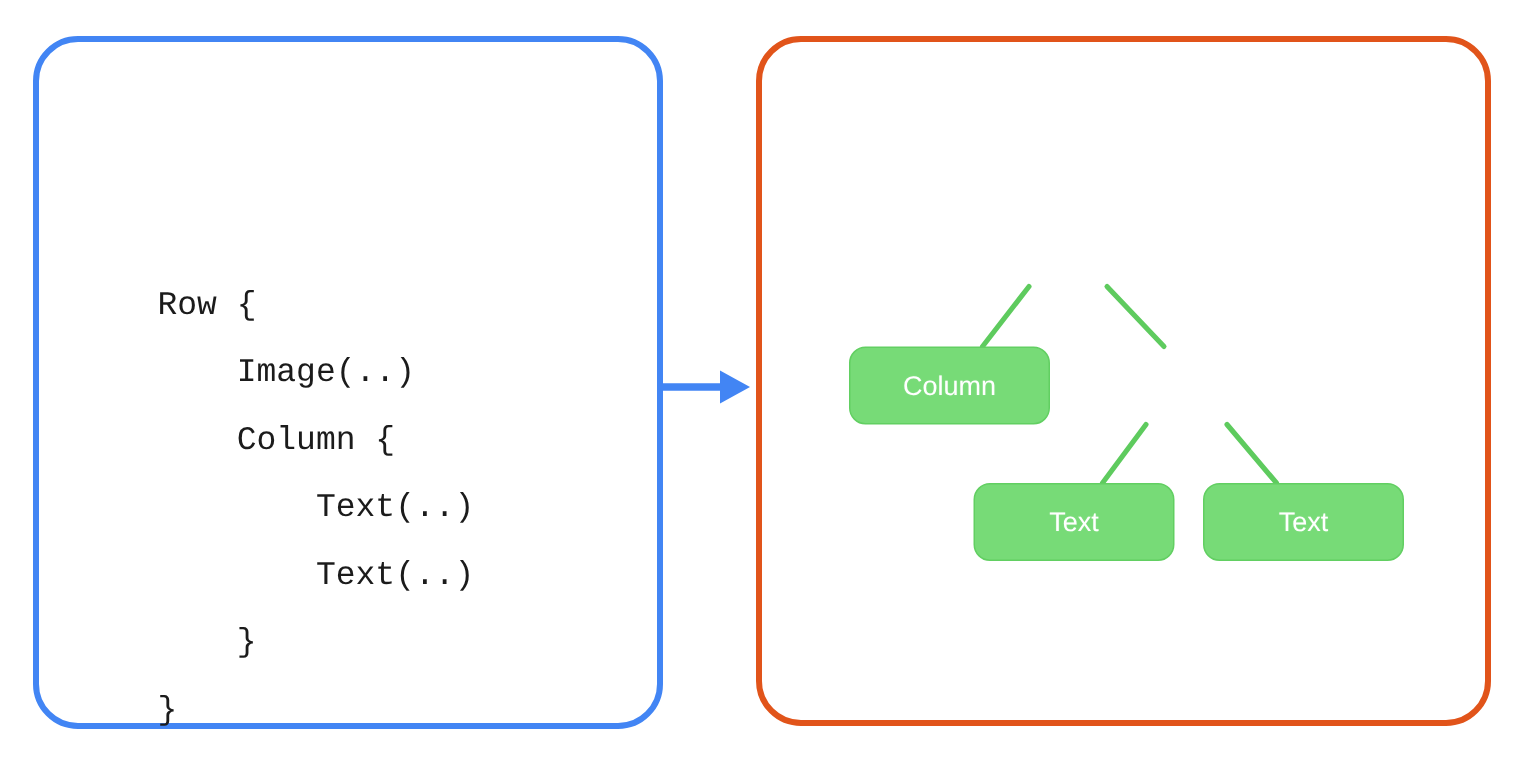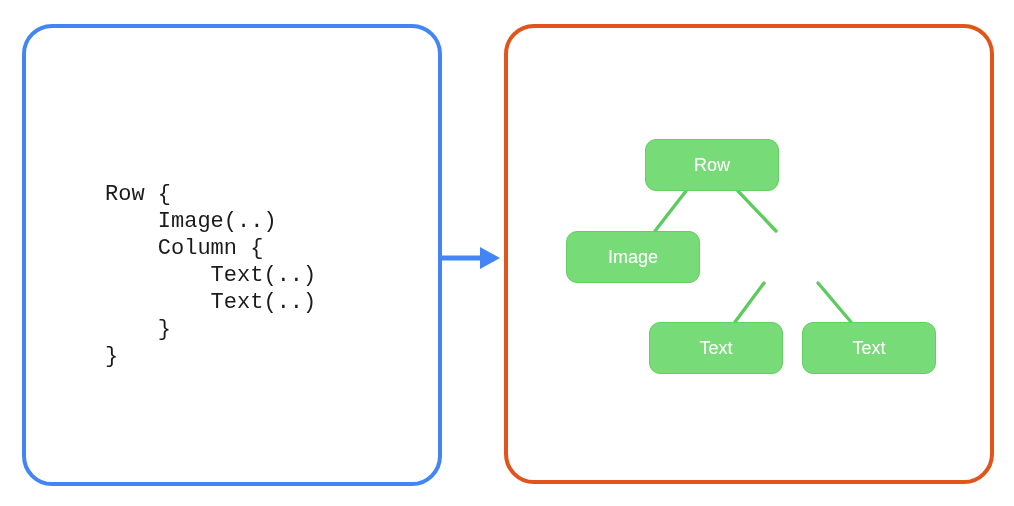--- a/index.html
+++ b/index.html
@@ -41,21 +41,21 @@
   }
 
   
   #code-block {
     position: absolute;
     left: 79px;
     top: 153px;
     margin: 0;
     font-family: "Liberation Mono", "DejaVu Sans Mono", monospace;
     font-size: 22px;
-    line-height: 27px;
+    line-height: 45px;
     color: #1b1b1b;
     white-space: pre;
     letter-spacing: 0px;
   }
 
   
   #flow-arrow {
     position: absolute;
     left: 436px;
     top: 236px;
@@ -116,26 +116,23 @@
 
     <svg id="tree-svg" viewBox="0 0 490 460">
       <g stroke="#5ecb5e" stroke-width="3.4" stroke-linecap="round" fill="none">
         <line x1="178" y1="163" x2="147" y2="203"></line>
         <line x1="230" y1="163" x2="268" y2="203"></line>
         <line x1="256" y1="255" x2="227" y2="294"></line>
         <line x1="310" y1="255" x2="343" y2="294"></line>
       </g>
     </svg>
 
-    <div class="node" id="node-row">
-      <span>Row</span>
-    </div>
 
     <div class="node" id="node-image">
-      <span>Image</span>
+      <span>Column</span>
     </div>
 
 
     <div class="node" id="node-text-1">
       <span>Text</span>
     </div>
 
     <div class="node" id="node-text-2">
       <span>Text</span>
     </div>

